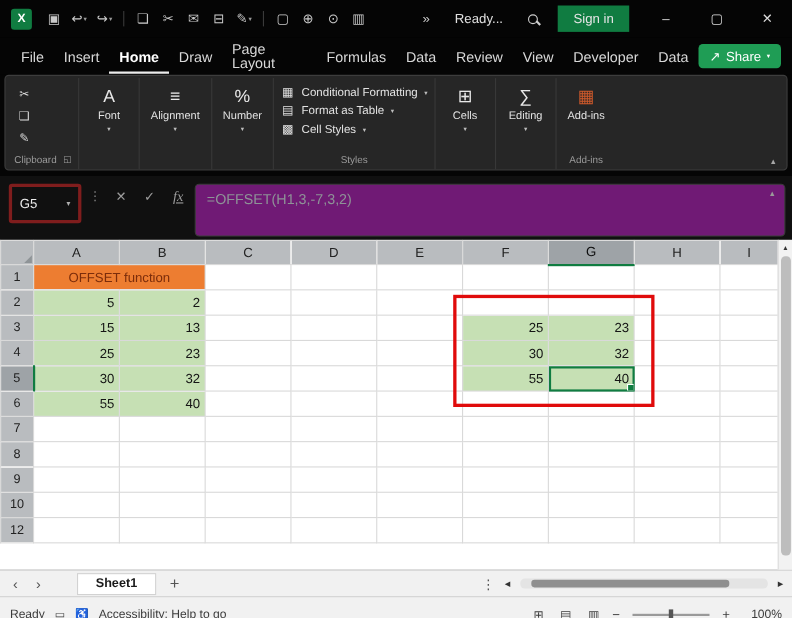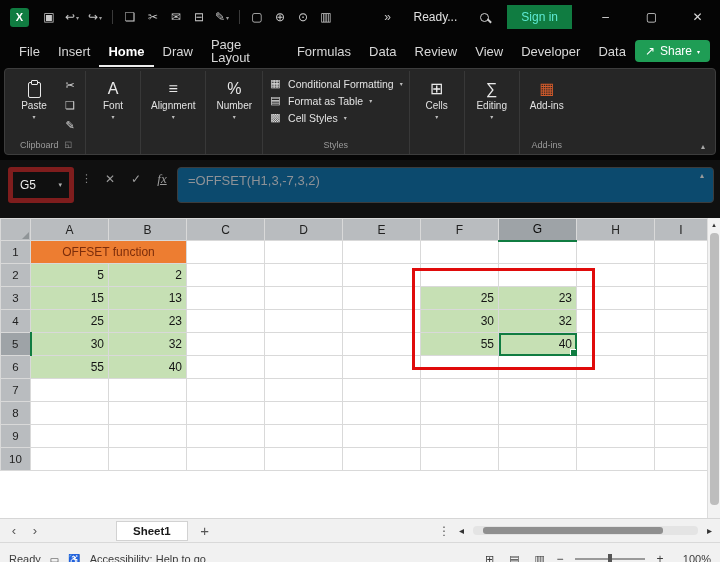--- a/index.html
+++ b/index.html
@@ -15,21 +15,21 @@
   .tbicon { min-width:22px; height:24px; display:inline-flex; align-items:center;
     justify-content:center; color:#c9c9c9; font-size:12px; gap:1px; }
   .tcaret { font-size:6px; color:#9a9a9a; }
   .tbsep { width:1px; height:14px; background:#3a3a3a; margin:0 5px; }
   .spacer { flex:1; }
   .doc-title { color:#e0e0e0; font-size:12px; margin:0 14px; }
   .search-btn { width:24px; height:24px; display:grid; place-items:center; }
   .mag { width:9px; height:9px; border:1.5px solid #cfcfcf; border-radius:50%; position:relative; }
   .mag::after { content:""; position:absolute; width:5px; height:1.5px; background:#cfcfcf;
     transform:rotate(45deg); right:-4px; bottom:-1px; }
-  .signin { background:#107C41; border:none; color:#5eead4; font-size:12px; padding:5px 14px;
+  .signin { background:#107C41; border:none; color:#e5e5e5; font-size:12px; padding:5px 14px;
     margin:0 10px; font-family:inherit; }
   .winctl { width:45px; height:34px; display:grid; place-items:center; color:#dcdcdc; font-size:12px; }
 
   
   .menubar { height:34px; background:#050505; display:flex; align-items:center;
     padding:0 10px; flex-shrink:0; }
   .menu-tabs { display:flex; align-items:center; }
   .menu-item { color:#d8d8d8; font-size:13px; padding:9px 9px; line-height:1; }
   .menu-item.active { color:#fff; font-weight:700; box-shadow:inset 0 -2px 0 #ececec; }
   .share-btn { margin-left:auto; background:#1f9d55; color:#fff; border-radius:4px;
@@ -59,27 +59,27 @@
     align-items:center; justify-content:center; }
   .styles-stack { display:flex; flex-direction:column; gap:4px; padding-top:4px; }
   .style-row { display:flex; align-items:center; gap:6px; color:#e2e2e2; font-size:10.5px; }
   .sicon { font-size:11px; width:13px; text-align:center; }
   .addin-icon { color:#d05a2b; }
   .ribbon-collapse { position:absolute; right:10px; bottom:3px; color:#a8a8a8; font-size:8px; }
 
   
   .formulabar { height:58px; background:#101010; display:flex; align-items:flex-start;
     padding:7px 6px 6px 8px; gap:4px; flex-shrink:0; }
-  .namebox { width:66px; height:36px; border:5px solid #7f1d1d; border-radius:3px; display:flex;
+  .namebox { width:66px; height:36px; border:3px solid #7f1d1d; border-radius:3px; display:flex;
     align-items:center; justify-content:space-between; padding:12px 7px; color:#ececec; font-size:12px; }
   .nb-caret { font-size:7px; color:#b0b0b0; }
   .fb-dots { color:#8a8a8a; font-size:11px; padding:5px 3px 0; }
   .fb-btn { width:22px; height:24px; display:grid; place-items:center; color:#9c9c9c; font-size:12px; }
   .fb-fx { font-style:italic; font-family:"Liberation Serif", serif; font-size:13px;text-decoration:underline; }
-  .formula-input { flex:1; height:36px; background:#0c4a6e; border:1px solid #3c3c3c;
+  .formula-input { flex:1; height:48px; background:#701a75; border:1px solid #3c3c3c;
     border-radius:4px; color:#8e9297; font-size:13px; padding:5px 26px 0 10px; position:relative; }
   .fb-expand { position:absolute; top:3px; right:9px; color:#9a9a9a; font-size:8px; }
 
   
   .gridwrap { height:300px; background:#fff; position:relative; flex-shrink:0; overflow:hidden; }
   table.grid { border-collapse:collapse; table-layout:fixed; width:707px; }
   .grid th, .grid td { border:1px solid #d9d9d9; font-weight:400; overflow:hidden; white-space:nowrap; }
   .grid tr { height:23px; }
   .grid tr.headrow { height:22px; }
   .corner { width:30px; background:#B9BCBF; border:1px solid #9ea2a5; position:relative; }
@@ -104,21 +104,21 @@
     border-left:1px solid #DCDCDC; }
   .vs-up { height:13px; display:grid; place-items:center; font-size:7px; color:#333; }
   .vs-thumb { position:absolute; left:2px; top:15px; width:9px; height:272px;
     background:#BDBDBD; border-radius:4px; }
 
   
   .sheetbar { height:24px; background:#F1F1F1; border-top:1px solid #D6D6D6; display:flex;
     align-items:center; padding:0 8px; gap:9px; flex-shrink:0; color:#444; }
   .sb-nav { font-size:13px; color:#555; width:12px; text-align:center; }
   .sheettab { background:#fff; padding:3px 16px; font-size:11.5px; color:#1a1a1a;
-    font-weight:700; border:1px solid #d2d2d2; margin-left:66px; }
+    font-weight:700; border:1px solid #d2d2d2; margin-left:20px; }
   .addsheet { font-size:15px; color:#555; width:16px; text-align:center; }
   .sb-dots { margin-left:auto; color:#555; font-size:12px; }
   .hscroll { width:225px; height:9px; background:#E4E4E4; border-radius:4px; position:relative; }
   .hthumb { position:absolute; left:10px; top:1px; width:180px; height:7px;
     background:#8f8f8f; border-radius:3px; }
   .sb-arrow { font-size:10px; color:#333; }
 
   
   .statusbar { height:20px; background:#F1F1F1; border-top:1px solid #D9D9D9; display:flex;
     align-items:center; padding:16px 9px; gap:9px; font-size:11px; color:#3c3c3c; flex-shrink:0; }
@@ -190,27 +190,20 @@
       <span>Share</span>
       <span class="share-caret">▾</span>
     </span>
   </div>
 
   <div class="ribbon-area">
     <div class="ribbon-box">
 
       <div class="rgroup">
         <div class="gbody">
-          <div class="bigbtn">
-            <span class="bicon">
-                <span class="clipboard-icon"></span>
-              </span>
-            <span>Paste</span>
-            <span class="bcaret">▾</span>
-          </div>
           <div class="smallcol">
             <span class="smbtn">✂</span>
             <span class="smbtn">❏</span>
             <span class="smbtn">✎</span>
           </div>
         </div>
         <div class="glabel">
           <span>Clipboard</span>
           <span class="launcher">◱</span>
         </div>
@@ -454,20 +447,32 @@
             <td class="cell"></td>
             <td class="cell"></td>
             <td class="cell"></td>
             <td class="cell"></td>
             <td class="cell"></td>
             <td class="cell"></td>
             <td class="cell"></td>
             <td class="cell"></td>
             <td class="cell"></td>
           </tr>
+          <tr>
+            <th class="rowhead">12</th>
+            <td class="cell"></td>
+            <td class="cell"></td>
+            <td class="cell"></td>
+            <td class="cell"></td>
+            <td class="cell"></td>
+            <td class="cell"></td>
+            <td class="cell"></td>
+            <td class="cell"></td>
+            <td class="cell"></td>
+          </tr>
         </tbody>
       </table>
     <div class="red-rect"></div>
     <div class="vscroll">
       <div class="vs-up">▴</div>
       <div class="vs-thumb"></div>
     </div>
   </div>
 
   <div class="sheetbar">

